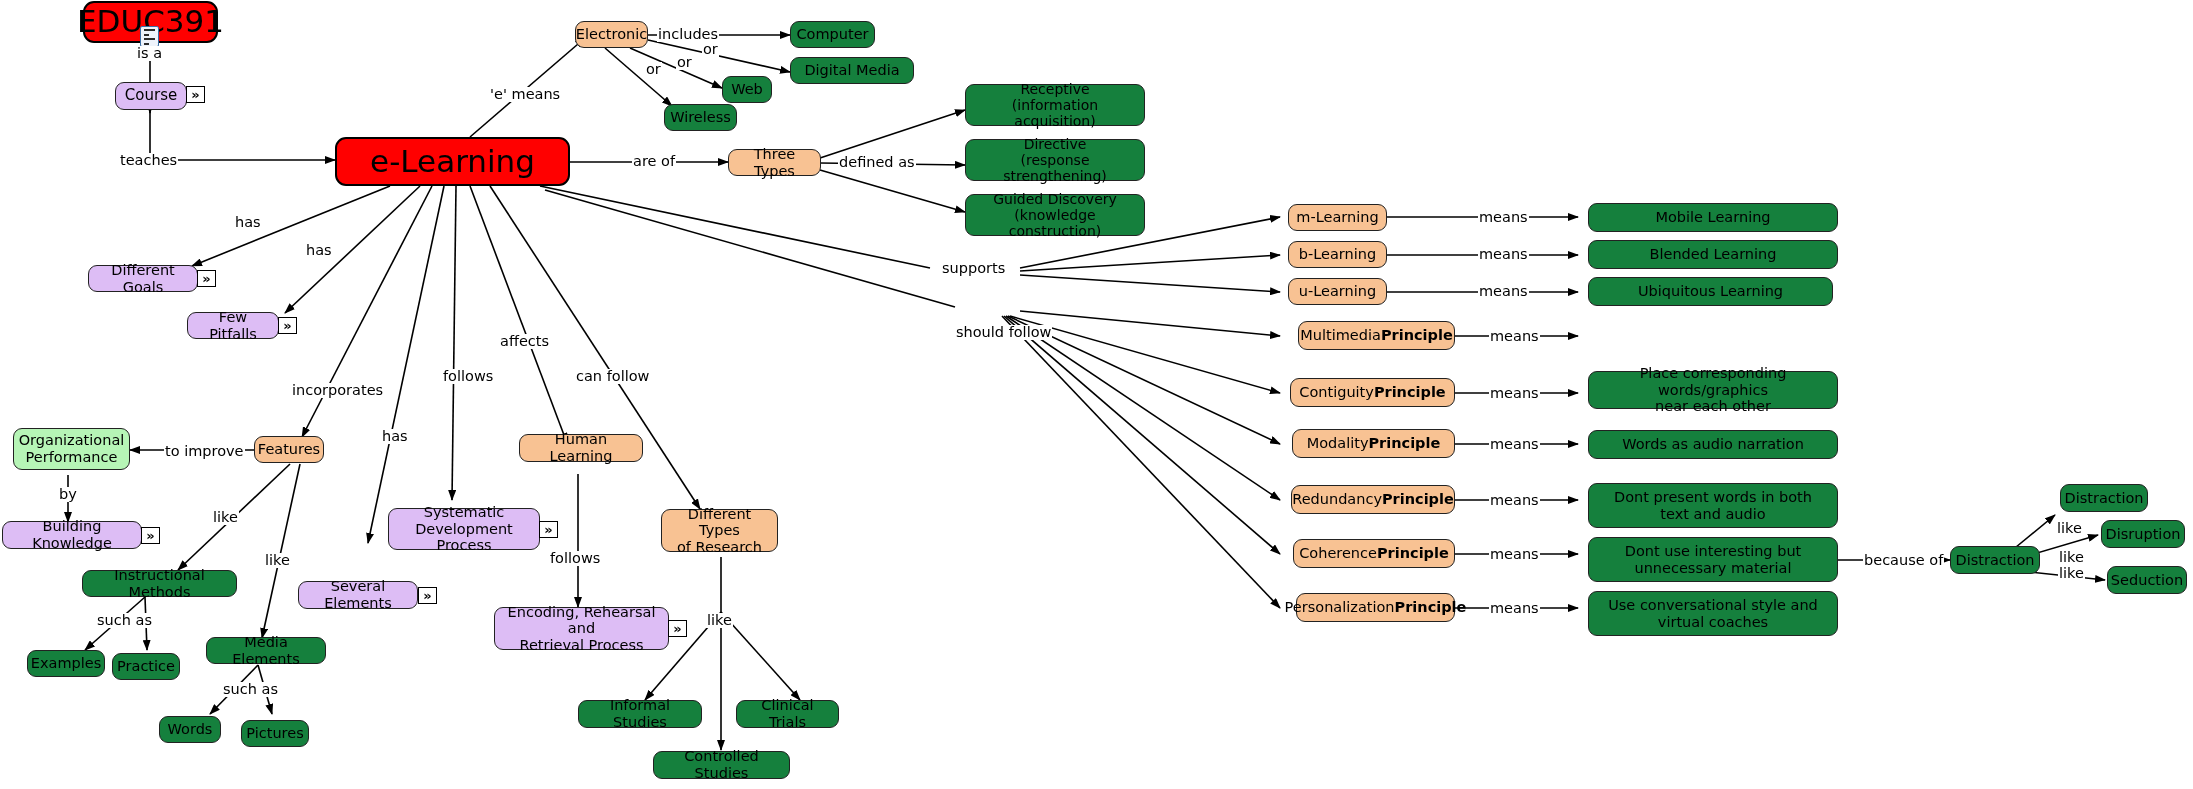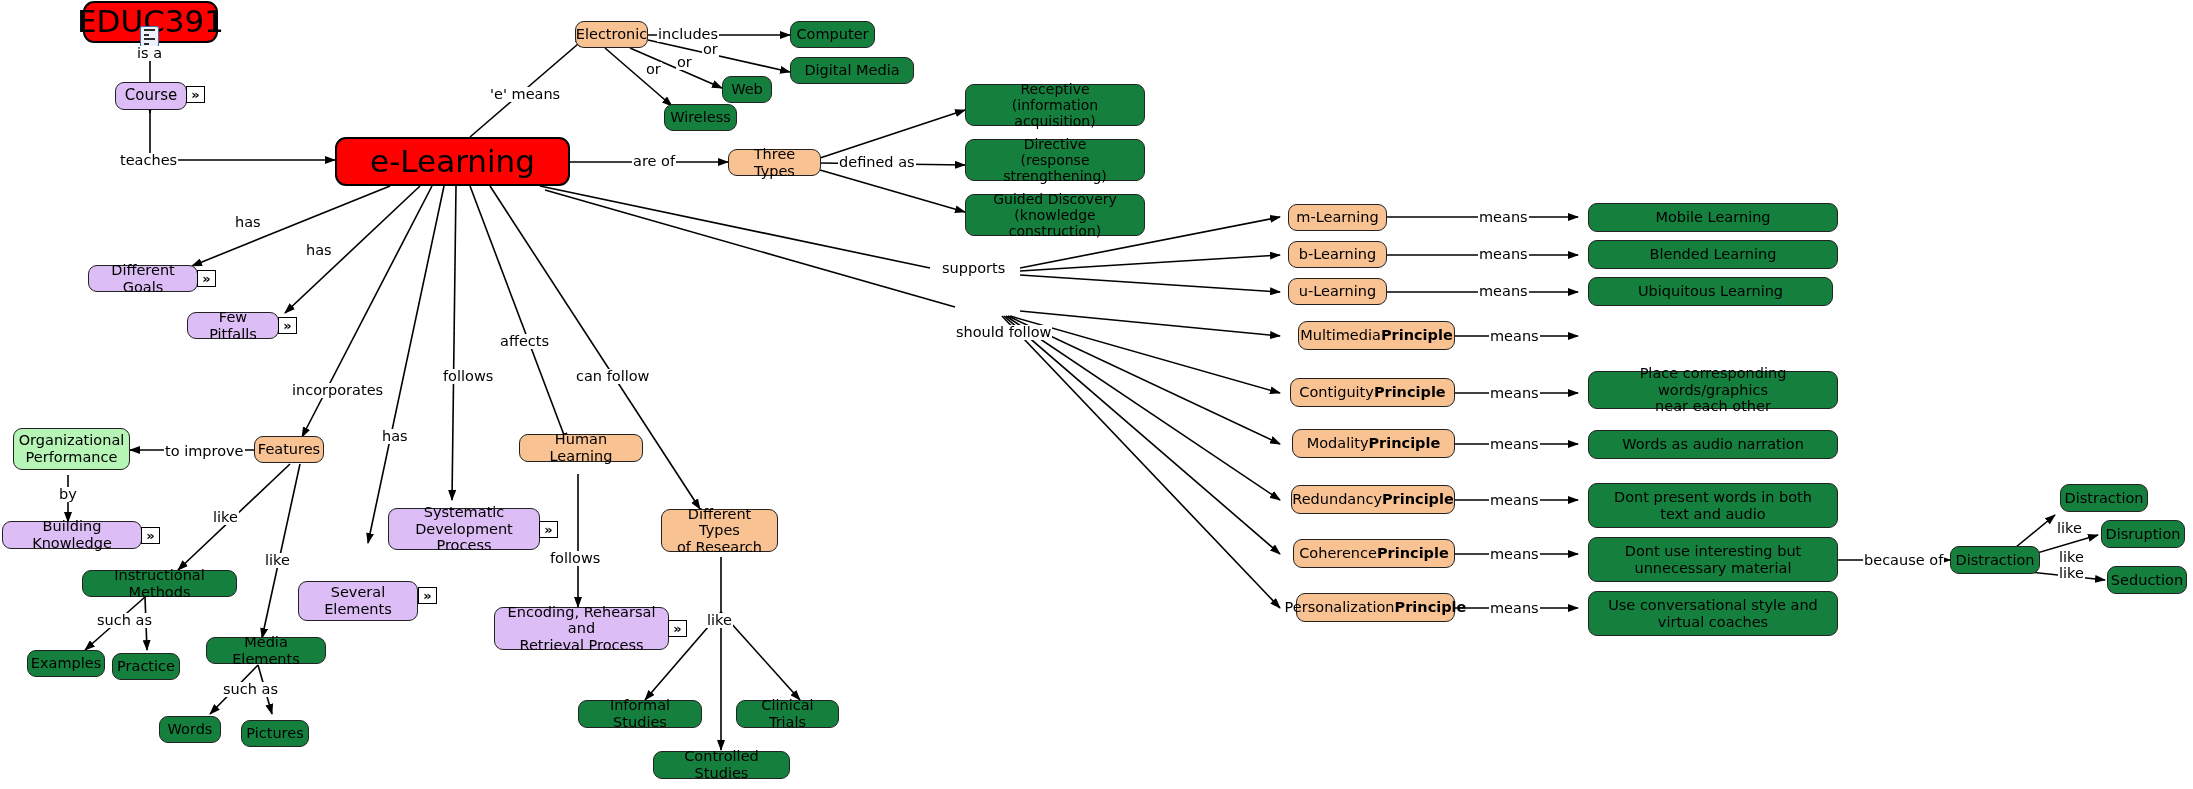--- a/index.html
+++ b/index.html
@@ -267,21 +267,21 @@
   </div>
 
   <div class="node n-purple" style="left:388px;top:508px;width:152px;height:42px;font-size:14.5px;">
     <span>Systematic
 Development Process</span>
   </div>
   <div class="marker" style="left:539px;top:521px;">
     <span>»</span>
   </div>
 
-  <div class="node n-purple" style="left:298px;top:581px;width:120px;height:40px;font-size:14.5px;">
+  <div class="node n-purple" style="left:298px;top:581px;width:120px;height:28px;font-size:14.5px;">
     <span>Several Elements</span>
   </div>
   <div class="marker" style="left:418px;top:587px;">
     <span>»</span>
   </div>
 
   <div class="node n-orange" style="left:519px;top:434px;width:124px;height:28px;font-size:14.5px;">
     <span>Human Learning</span>
   </div>
 

